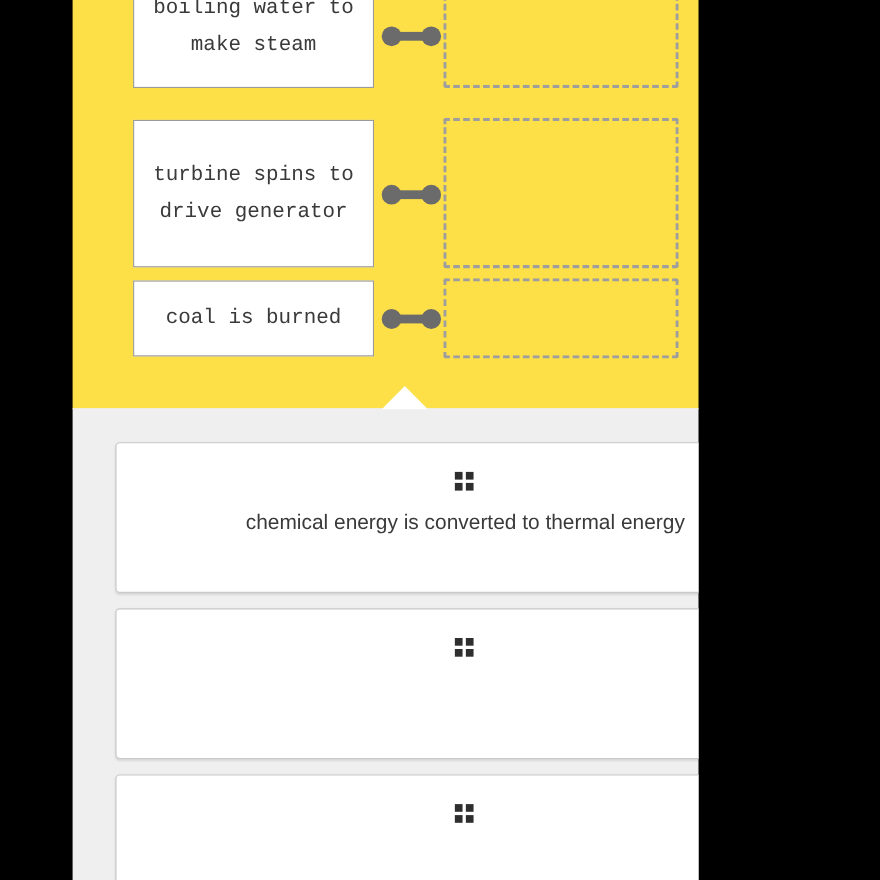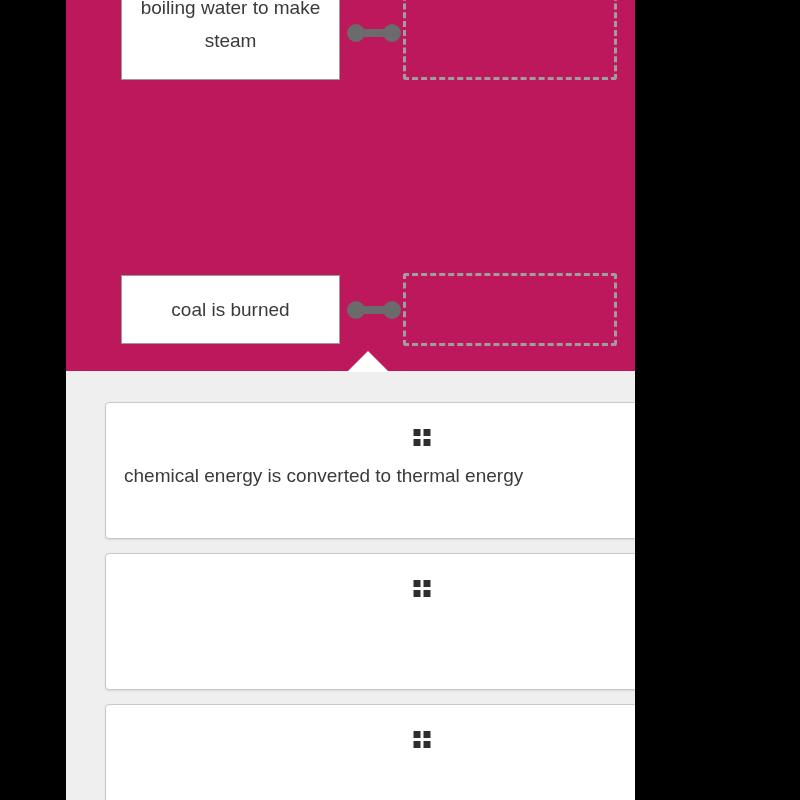--- a/index.html
+++ b/index.html
@@ -21,22 +21,23 @@
     background: #000000;
   }
 
   
   #match-panel {
     position: absolute;
     left: 66px;
     top: 0;
     width: 569px;
     height: 372px;
-    background: #be185d;
+    background: #fde047;
     overflow: hidden;
+    font-family: Liberation Mono, monospace;
   }
 
   .match-row {
     position: absolute;
     left: 0;
     width: 569px;
   }
 
   
   .prompt-box {
@@ -118,20 +119,21 @@
 
   .answer-card {
     position: absolute;
     left: 39px;
     width: 634px;
     box-sizing: border-box;
     background: #ffffff;
     border: 1px solid #c9c9c9;
     border-radius: 4px;
     box-shadow: 0 1px 2px rgba(0,0,0,0.10);
+    text-align: center;
   }
 
   .drag-handle {
     position: absolute;
     left: 50%;
     transform: translateX(-50%);
     top: 26px;
     width: 17px;
     height: 17px;
   }
@@ -167,22 +169,31 @@
     <div class="match-row" style="top:-32px;height:112px;">
       <div class="prompt-box" style="top:0;height:112px;">boiling water to make steam</div>
       <div class="connector" style="left:281px;top:56px;">
         <span class="knob left"></span>
         <span class="bar"></span>
         <span class="knob right"></span>
       </div>
       <div class="drop-zone" style="top:9px;height:103px;"></div>
     </div>
 
-
-    <div class="match-row" style="top:275px;height:69px;">
+    <div class="match-row" style="top:109px;height:134px;">
+      <div class="prompt-box" style="top:0;height:134px;">turbine spins to drive generator</div>
+      <div class="connector" style="left:281px;top:59px;">
+        <span class="knob left"></span>
+        <span class="bar"></span>
+        <span class="knob right"></span>
+      </div>
+      <div class="drop-zone" style="top:-2px;height:137px;"></div>
+    </div>
+
+    <div class="match-row" style="top:255px;height:69px;">
       <div class="prompt-box" style="top:0;height:69px;">coal is burned</div>
       <div class="connector" style="left:281px;top:26px;">
         <span class="knob left"></span>
         <span class="bar"></span>
         <span class="knob right"></span>
       </div>
       <div class="drop-zone" style="top:-2px;height:73px;"></div>
     </div>
 
   </div>

